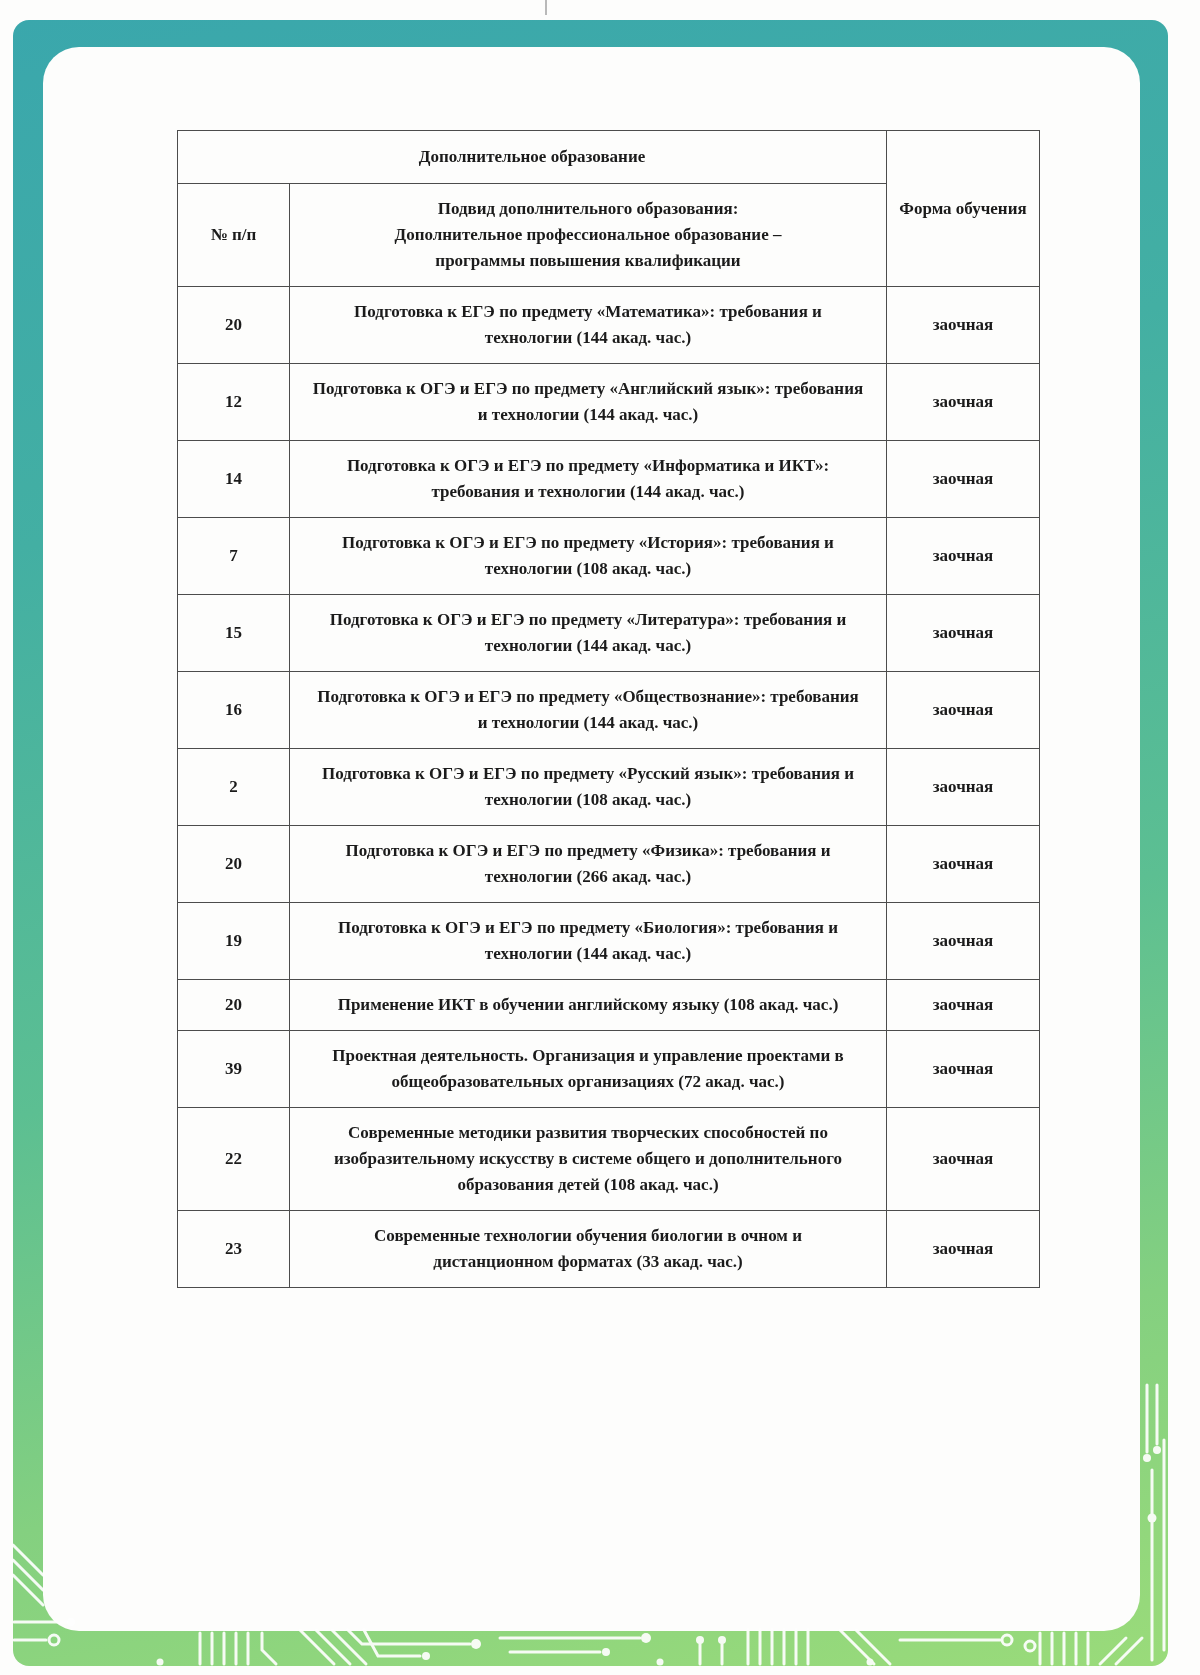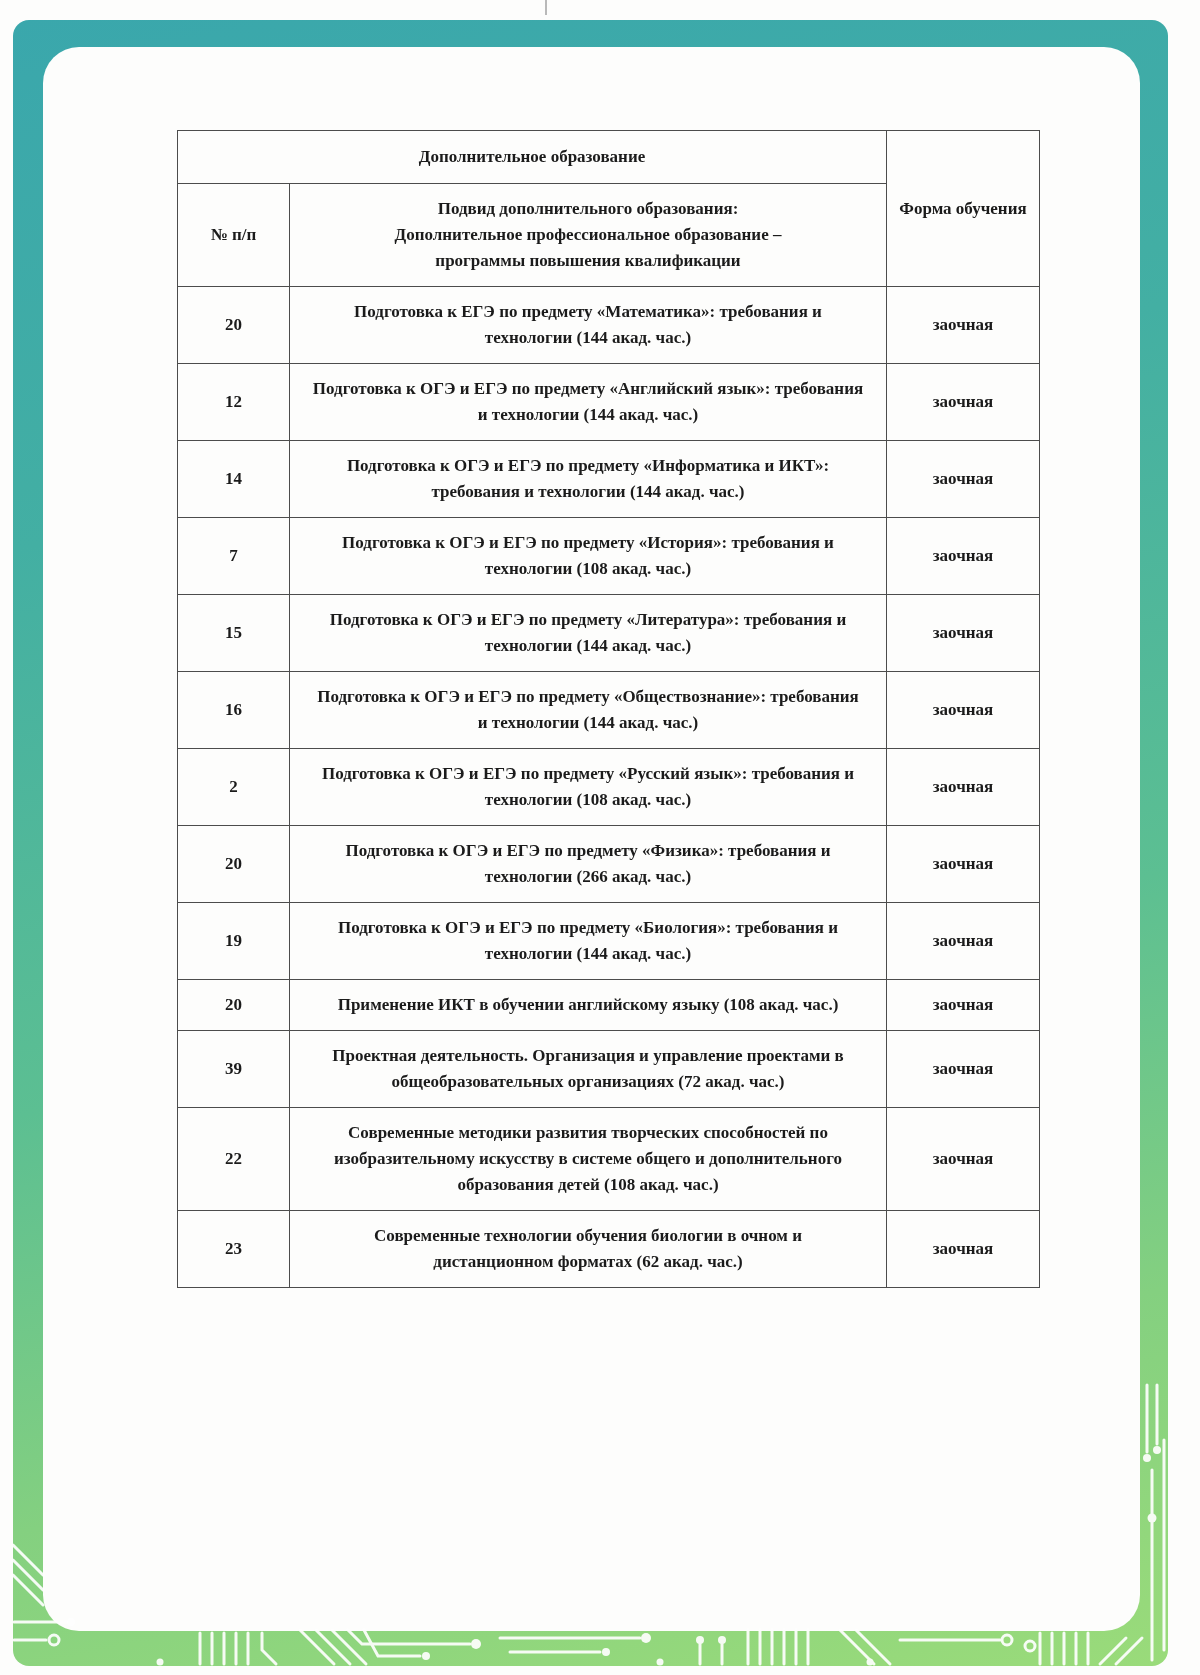--- a/index.html
+++ b/index.html
@@ -225,17 +225,17 @@
   </tr>
 
   <tr>
     <td class="cell-num">22</td>
     <td class="cell-course">Современные методики развития творческих способностей по изобразительному искусству в системе общего и дополнительного образования детей (108 акад. час.)</td>
     <td class="cell-form">заочная</td>
   </tr>
 
   <tr>
     <td class="cell-num">23</td>
-    <td class="cell-course">Современные технологии обучения биологии в очном и дистанционном форматах (62 акад. час.)</td>
+    <td class="cell-course">Современные технологии обучения биологии в очном и дистанционном форматах (33 акад. час.)</td>
     <td class="cell-form">заочная</td>
   </tr>
 </tbody>
 </table>
 
 </body></html>

